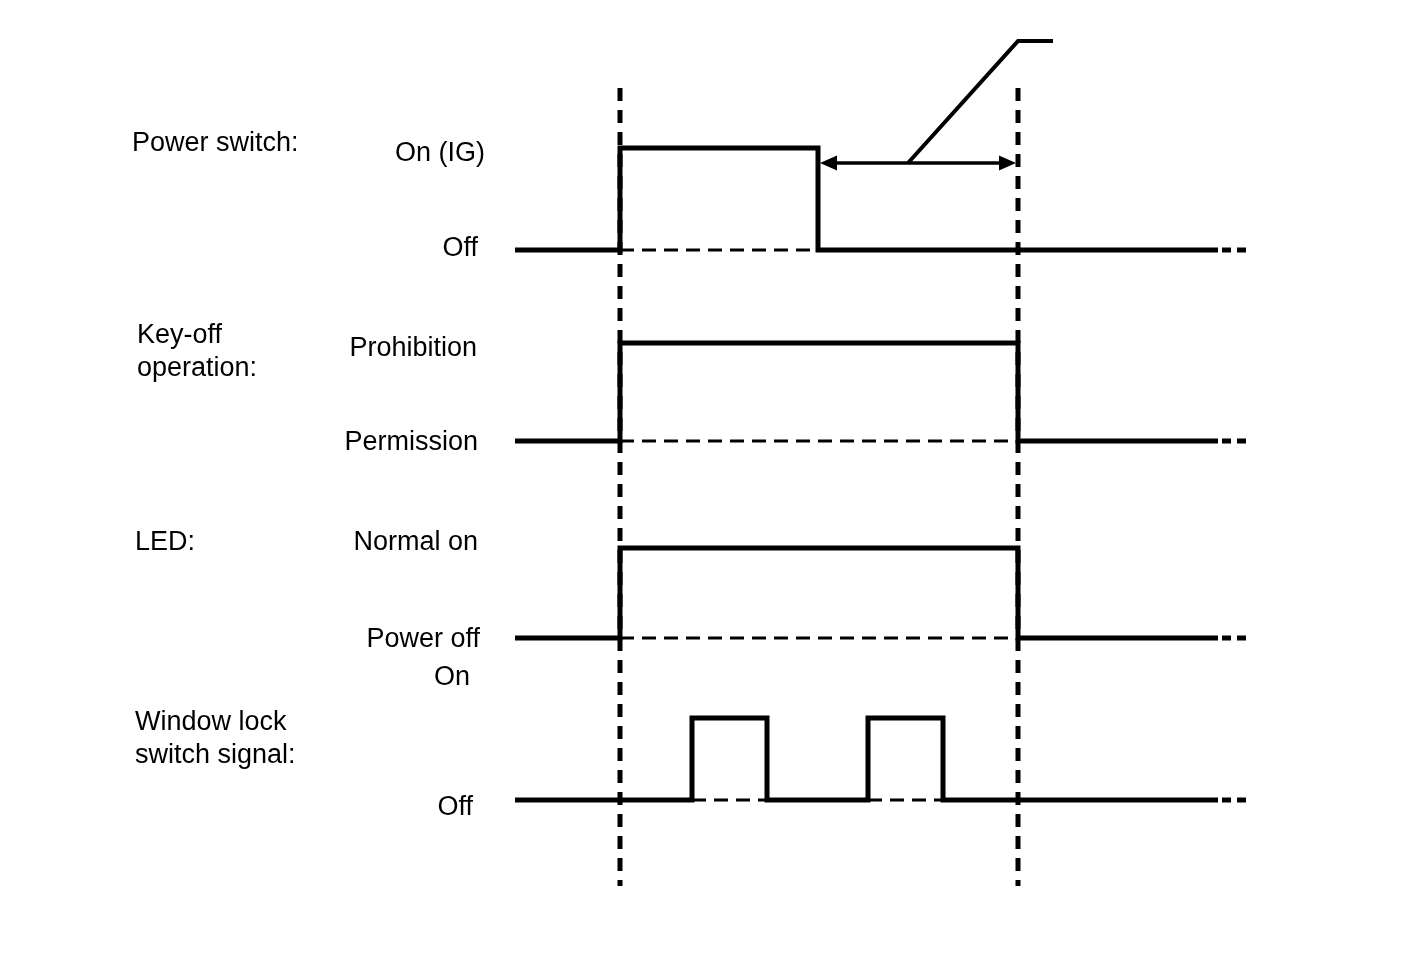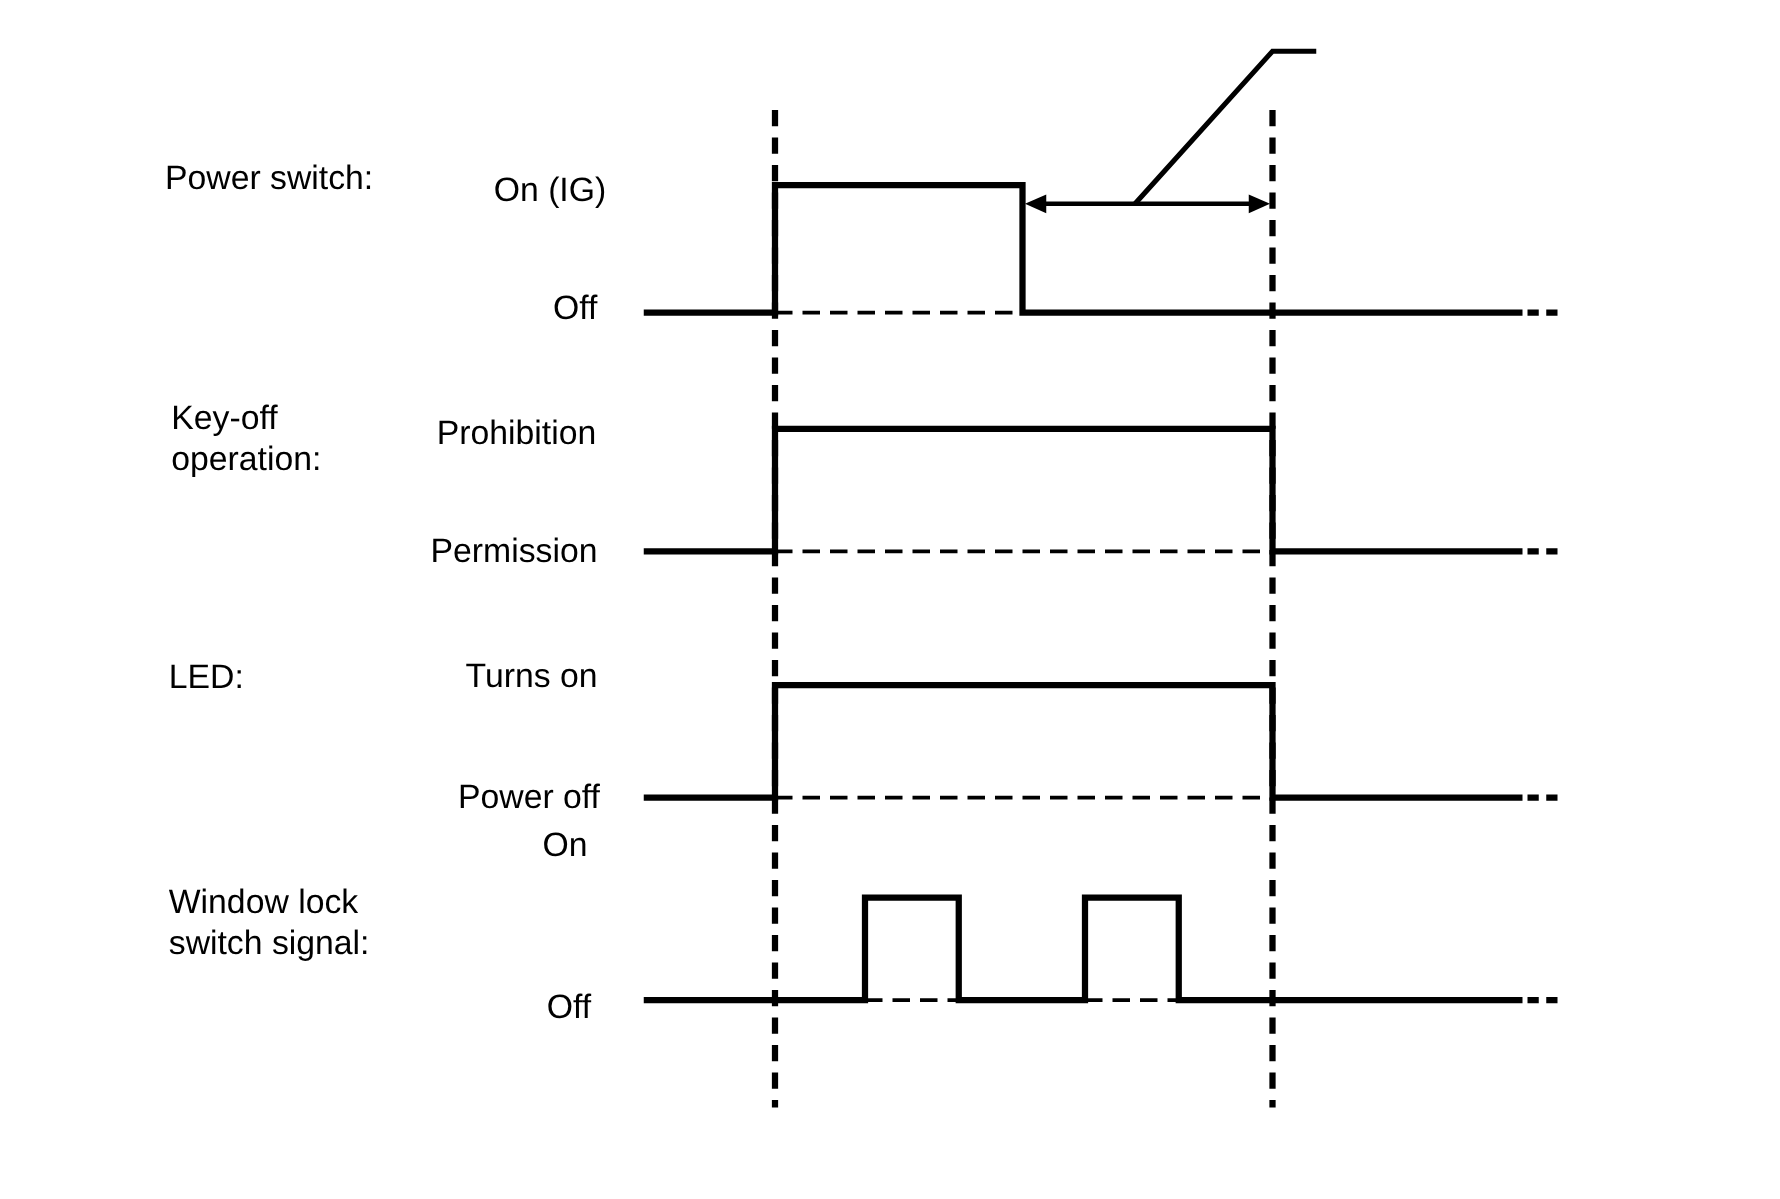--- a/index.html
+++ b/index.html
@@ -49,20 +49,20 @@
     </svg>
   <div id="labels-layer">
       <div class="txt row-label" style="left: 132px; top: 126px; text-align: right;">Power switch:</div>
       <div class="txt level-label" style="right: 939px; top: 152px;">On (IG)</div>
       <div class="txt level-label" style="right: 946px; top: 247px;">Off</div>
       <div class="txt row-label" style="left: 137px; top: 318px;">Key-off
 operation:</div>
       <div class="txt level-label" style="right: 947px; top: 347px;">Prohibition</div>
       <div class="txt level-label" style="right: 946px; top: 441px;">Permission</div>
       <div class="txt row-label" style="left: 135px; top: 525px;">LED:</div>
-      <div class="txt level-label" style="right: 946px; top: 541px;">Turns on</div>
+      <div class="txt level-label" style="right: 946px; top: 541px;">Normal on</div>
       <div class="txt level-label" style="right: 944px; top: 638px;">Power off</div>
       <div class="txt row-label" style="left: 135px; top: 705px;">Window lock
 switch signal:</div>
       <div class="txt level-label" style="right: 954px; top: 676px;">On</div>
       <div class="txt level-label" style="right: 951px; top: 806px;">Off</div>
     </div>
 </div>
 
 </body></html>

